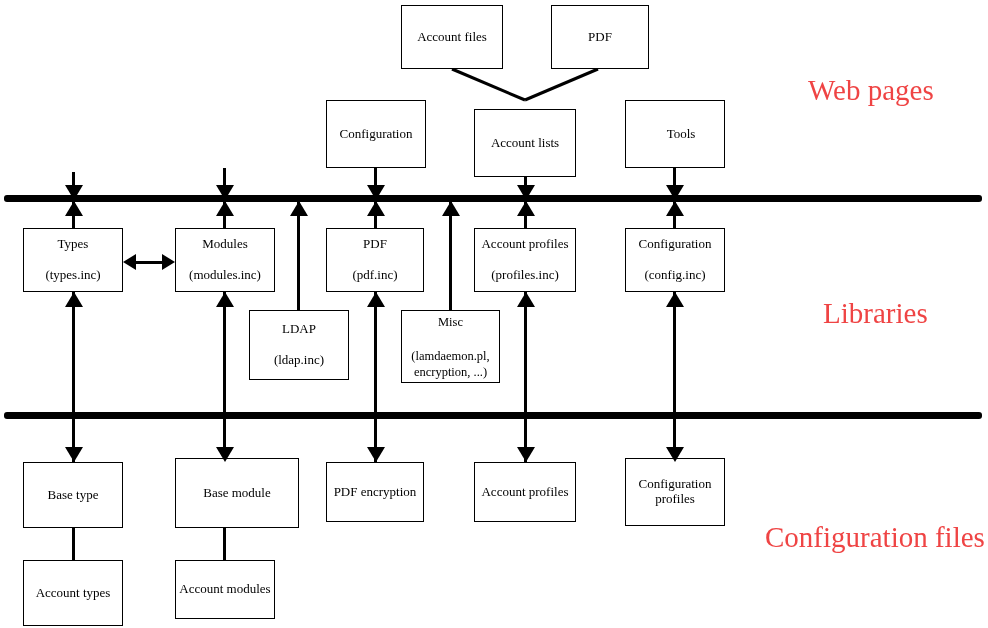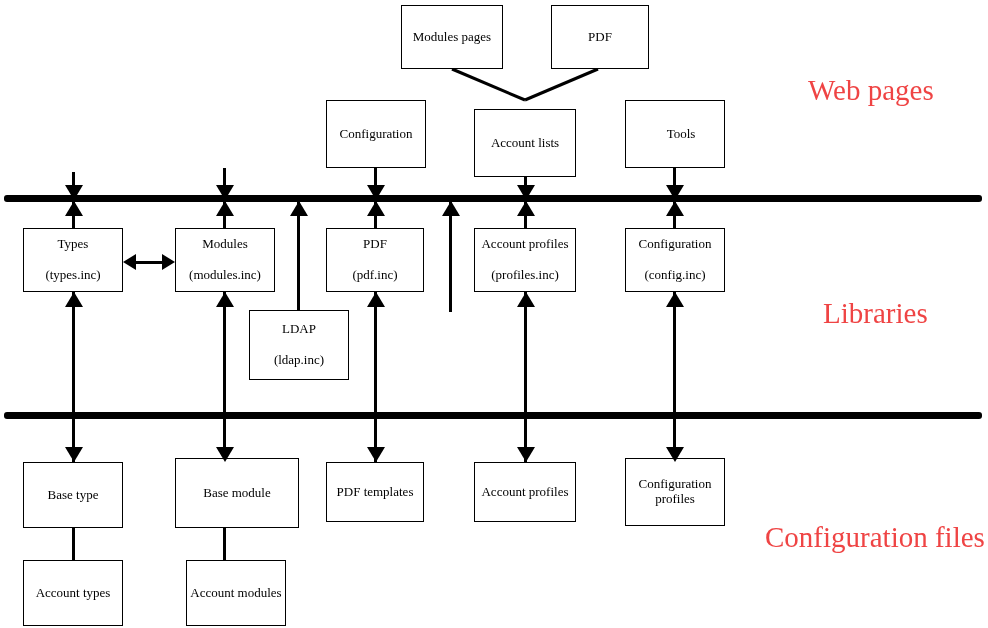--- a/index.html
+++ b/index.html
@@ -121,21 +121,21 @@
 <body>
 
 <div id="canvas">
 
   <svg class="diag" viewBox="0 0 988 628">
     <line x1="452" y1="69" x2="525" y2="100" stroke="#000000" stroke-width="3"></line>
     <line x1="598" y1="69" x2="525" y2="100" stroke="#000000" stroke-width="3"></line>
   </svg>
 
   <div class="node" style="left:401px; top:5px; width:102px; height:64px;">
-    <span class="line1">Modules pages</span>
+    <span class="line1">Account files</span>
   </div>
 
   <div class="node" style="left:551px; top:5px; width:98px; height:64px;">
     <span class="line1">PDF</span>
   </div>
 
 
 
   <div class="node" style="left:326px; top:100px; width:100px; height:68px;">
     <span class="line1">Configuration</span>
@@ -214,20 +214,24 @@
 
   <div class="hline" style="left:128px; top:261px; width:44px;"></div>
   <div class="arrow-left" style="left:123px; top:254px;"></div>
   <div class="arrow-right" style="left:162px; top:254px;"></div>
 
   <div class="node two-line" style="left:249px; top:310px; width:100px; height:70px;">
     <span class="line1">LDAP</span>
     <span class="line2">(ldap.inc)</span>
   </div>
 
+  <div class="node wrap tight" style="left:401px; top:310px; width:99px; height:73px; justify-content:flex-start; padding-top:4px;">
+    <span class="line1">Misc</span>
+    <span class="line2" style="margin-top:20px; line-height:1.25;">(lamdaemon.pl, encryption, ...)</span>
+  </div>
 
   <div class="vline" style="left:72px; top:292px; height:170px;"></div>
   <div class="arrow-down" style="left:65px; top:447px;"></div>
 
   <div class="vline" style="left:223px; top:292px; height:170px;"></div>
   <div class="arrow-down" style="left:216px; top:447px;"></div>
 
   <div class="vline" style="left:374px; top:292px; height:170px;"></div>
   <div class="arrow-down" style="left:367px; top:447px;"></div>
 
@@ -247,39 +251,39 @@
 
   <div class="node" style="left:23px; top:462px; width:100px; height:66px;">
     <span class="line1">Base type</span>
   </div>
 
   <div class="node" style="left:175px; top:458px; width:124px; height:70px;">
     <span class="line1">Base module</span>
   </div>
 
   <div class="node" style="left:326px; top:462px; width:98px; height:60px;">
-    <span class="line1">PDF templates</span>
+    <span class="line1">PDF encryption</span>
   </div>
 
   <div class="node" style="left:474px; top:462px; width:102px; height:60px;">
     <span class="line1">Account profiles</span>
   </div>
 
   <div class="node" style="left:625px; top:458px; width:100px; height:68px;">
     <span class="line1">Configuration</span>
     <span class="line2">profiles</span>
   </div>
 
   <div class="vline" style="left:72px; top:528px; height:34px;"></div>
   <div class="node" style="left:23px; top:560px; width:100px; height:66px;">
     <span class="line1">Account types</span>
   </div>
 
   <div class="vline" style="left:223px; top:528px; height:34px;"></div>
-  <div class="node" style="left:186px; top:560px; width:100px; height:66px;">
+  <div class="node" style="left:175px; top:560px; width:100px; height:59px;">
     <span class="line1">Account modules</span>
   </div>
 
   <div class="section-label" style="left:808px; top:74px;">Web pages</div>
 
   <div class="section-label" style="left:823px; top:297px;">Libraries</div>
 
   <div class="section-label" style="left:765px; top:521px;text-align:center;">Configuration files</div>
 
 </div>

